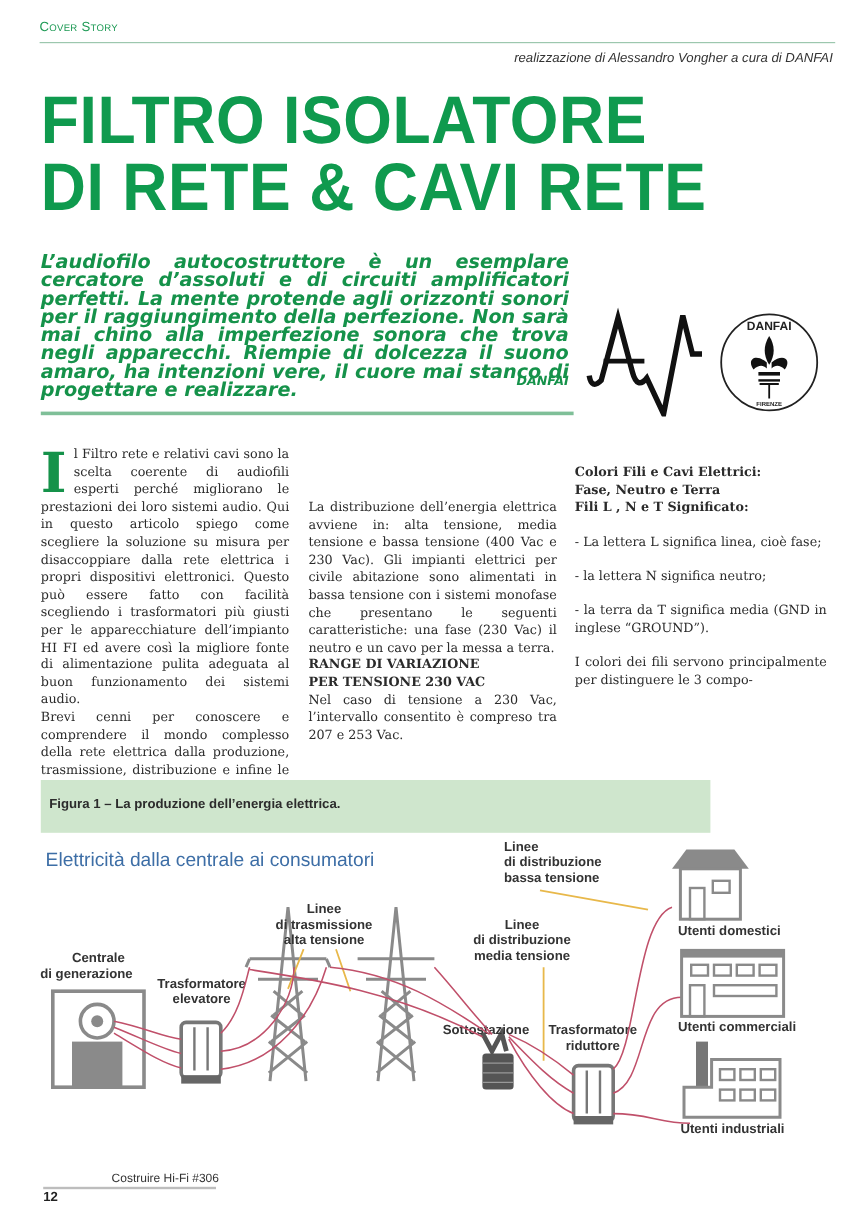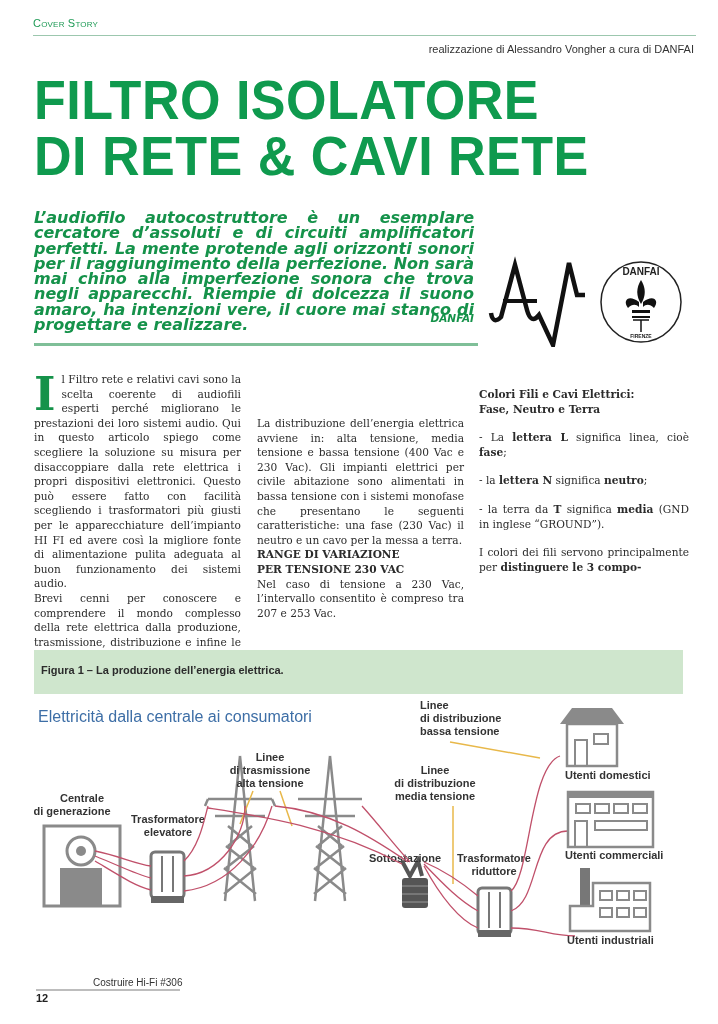--- a/index.html
+++ b/index.html
@@ -1,36 +1,36 @@
 <!DOCTYPE html>
 <html><head>
 <meta charset="utf-8">
 <style>
   html, body { margin:0; padding:0; background:#fff; }
   body { width:718px; height:1024px; position:relative; overflow:hidden; font-family:"DejaVu Serif", serif; color:#2a2a2a; }
   .section-label { position:absolute; left:33px; top:17px; font-family:"Liberation Sans", sans-serif; font-weight:normal; font-size:11px; color:#1e9a55; font-variant:small-caps; letter-spacing:0.2px; }
   .header-rule { position:absolute; left:33px; right:22px; top:35px; height:1px; background:#9cc7ae; }
-  .byline { position:absolute; right:24px; top:43px; font-family:"Liberation Sans", sans-serif; font-size:11px; color:#333; }
+  .byline { position:absolute; right:24px; top:43px; font-family:"Liberation Sans", sans-serif; font-style:italic; font-size:11px; color:#333; }
   .title { position:absolute; left:34px; top:72px; margin:0; font-family:"Liberation Sans", sans-serif; font-weight:900; font-size:56px; line-height:56px; color:#0f9a4e; letter-spacing:0.5px; transform:scaleX(0.93); transform-origin:left top; }
   .title span { display:block; }
   .lead { position:absolute; left:34px; top:210px; width:440px; font-family:"DejaVu Sans", sans-serif; font-style:italic; font-weight:bold; font-size:16px; line-height:15.3px; color:#15924a; text-align:justify; }
   .lead-sign { position:absolute; left:380px; top:312px; width:94px; text-align:right; font-family:"DejaVu Sans", sans-serif; font-style:italic; font-weight:bold; font-size:10.5px; color:#15924a; }
   .lead-rule { position:absolute; left:34px; top:343px; width:444px; height:3px; background:#7fbf98; }
   .logo-av { position:absolute; left:487px; top:255px; }
   .logo-danfai { position:absolute; left:596px; top:252px; }
   .col { position:absolute; top:372px; font-family:"DejaVu Serif", serif; font-size:10.6px; line-height:14.6px; color:#2b2b2b; text-align:justify; }
   .col p { margin:0; }
   .col1 { left:34px; width:207px; }
   .col2 { left:257px; width:207px; }
   .col3 { left:479px; width:210px; }
   .dropcap { float:left; font-size:46px; line-height:40px; color:#15924a; font-weight:bold; margin:2px 6px 0 0; }
   .gap { height:14px; }
-  .b { font-weight:bold; }
+  .b { font-weight:normal; }
   .sub { font-weight:bold; margin-top:14px; }
-  .figure-caption-box { position:absolute; left:34px; top:650px; width:649px; height:44px; background:#cfe6cd; }
+  .figure-caption-box { position:absolute; left:34px; top:650px; width:558px; height:44px; background:#cfe6cd; }
   .figure-caption { position:absolute; left:7px; top:14px; font-family:"Liberation Sans", sans-serif; font-size:11px; font-weight:bold; color:#2c2c2c; }
   .diagram { position:absolute; left:30px; top:696px; }
   .diagram text { font-family:"Liberation Sans", sans-serif; font-weight:bold; fill:#333; }
   .footer-mag { position:absolute; left:93px; top:977px; font-family:Liberation Sans, sans-serif; font-size:10px; color:#333;text-align:center; }
   .footer-rule { position:absolute; left:36px; width:144px; top:989px; height:2px; background:#bdbdbd; }
   .page-num { position:absolute; left:36px; top:992px; font-family:"Liberation Sans", sans-serif; font-size:11px; font-weight:bold; color:#222; }
 </style>
 </head>
 <body>
 
@@ -79,20 +79,21 @@
   </p>
   <p>Nel caso di tensione a 230 Vac, l’intervallo consentito è compreso tra 207 e 253 Vac.</p>
 </div>
 
 <div class="col col3">
   <div style="height:15px"></div>
   <p class="sub">
     <span>Colori Fili e Cavi Elettrici:</span><br>
     <span>Fase, Neutro e Terra</span>
   </p>
+  <p class="sub">Fili L , N e T Significato:</p>
   <div class="gap"></div>
   <p><span>- La </span><span class="b">lettera L</span><span> significa linea, cioè </span><span class="b">fase</span><span>;</span></p>
   <div class="gap"></div>
   <p><span>- la </span><span class="b">lettera N</span><span> significa </span><span class="b">neutro</span><span>;</span></p>
   <div class="gap"></div>
   <p><span>- la terra da </span><span class="b">T</span><span> significa </span><span class="b">media</span><span> (GND in inglese “GROUND”).</span></p>
   <div class="gap"></div>
   <p><span>I colori dei fili servono principalmente per </span><span class="b">distinguere le 3 compo-</span></p>
 </div>
 

